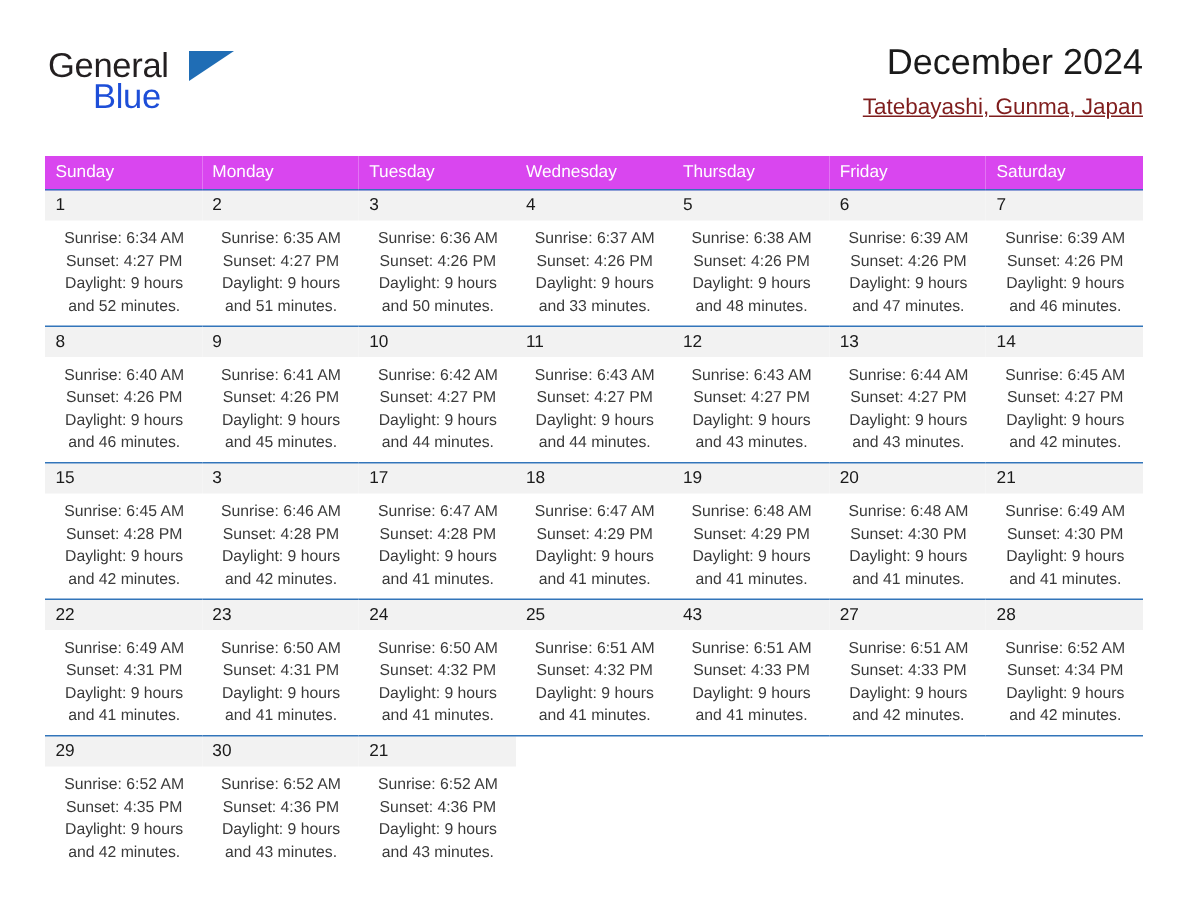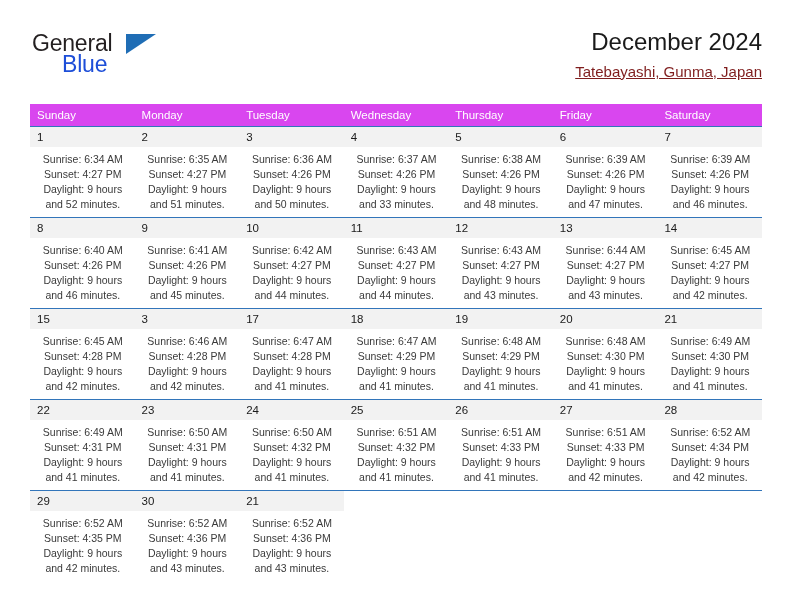--- a/index.html
+++ b/index.html
@@ -407,21 +407,21 @@
         <td>
           <div class="daynum">25</div>
           <div class="details">
             <div>Sunrise: 6:51 AM</div>
             <div>Sunset: 4:32 PM</div>
             <div>Daylight: 9 hours</div>
             <div>and 41 minutes.</div>
           </div>
         </td>
         <td>
-          <div class="daynum">26</div>
+          <div class="daynum">43</div>
           <div class="details">
             <div>Sunrise: 6:51 AM</div>
             <div>Sunset: 4:33 PM</div>
             <div>Daylight: 9 hours</div>
             <div>and 41 minutes.</div>
           </div>
         </td>
         <td>
           <div class="daynum">27</div>
           <div class="details">

